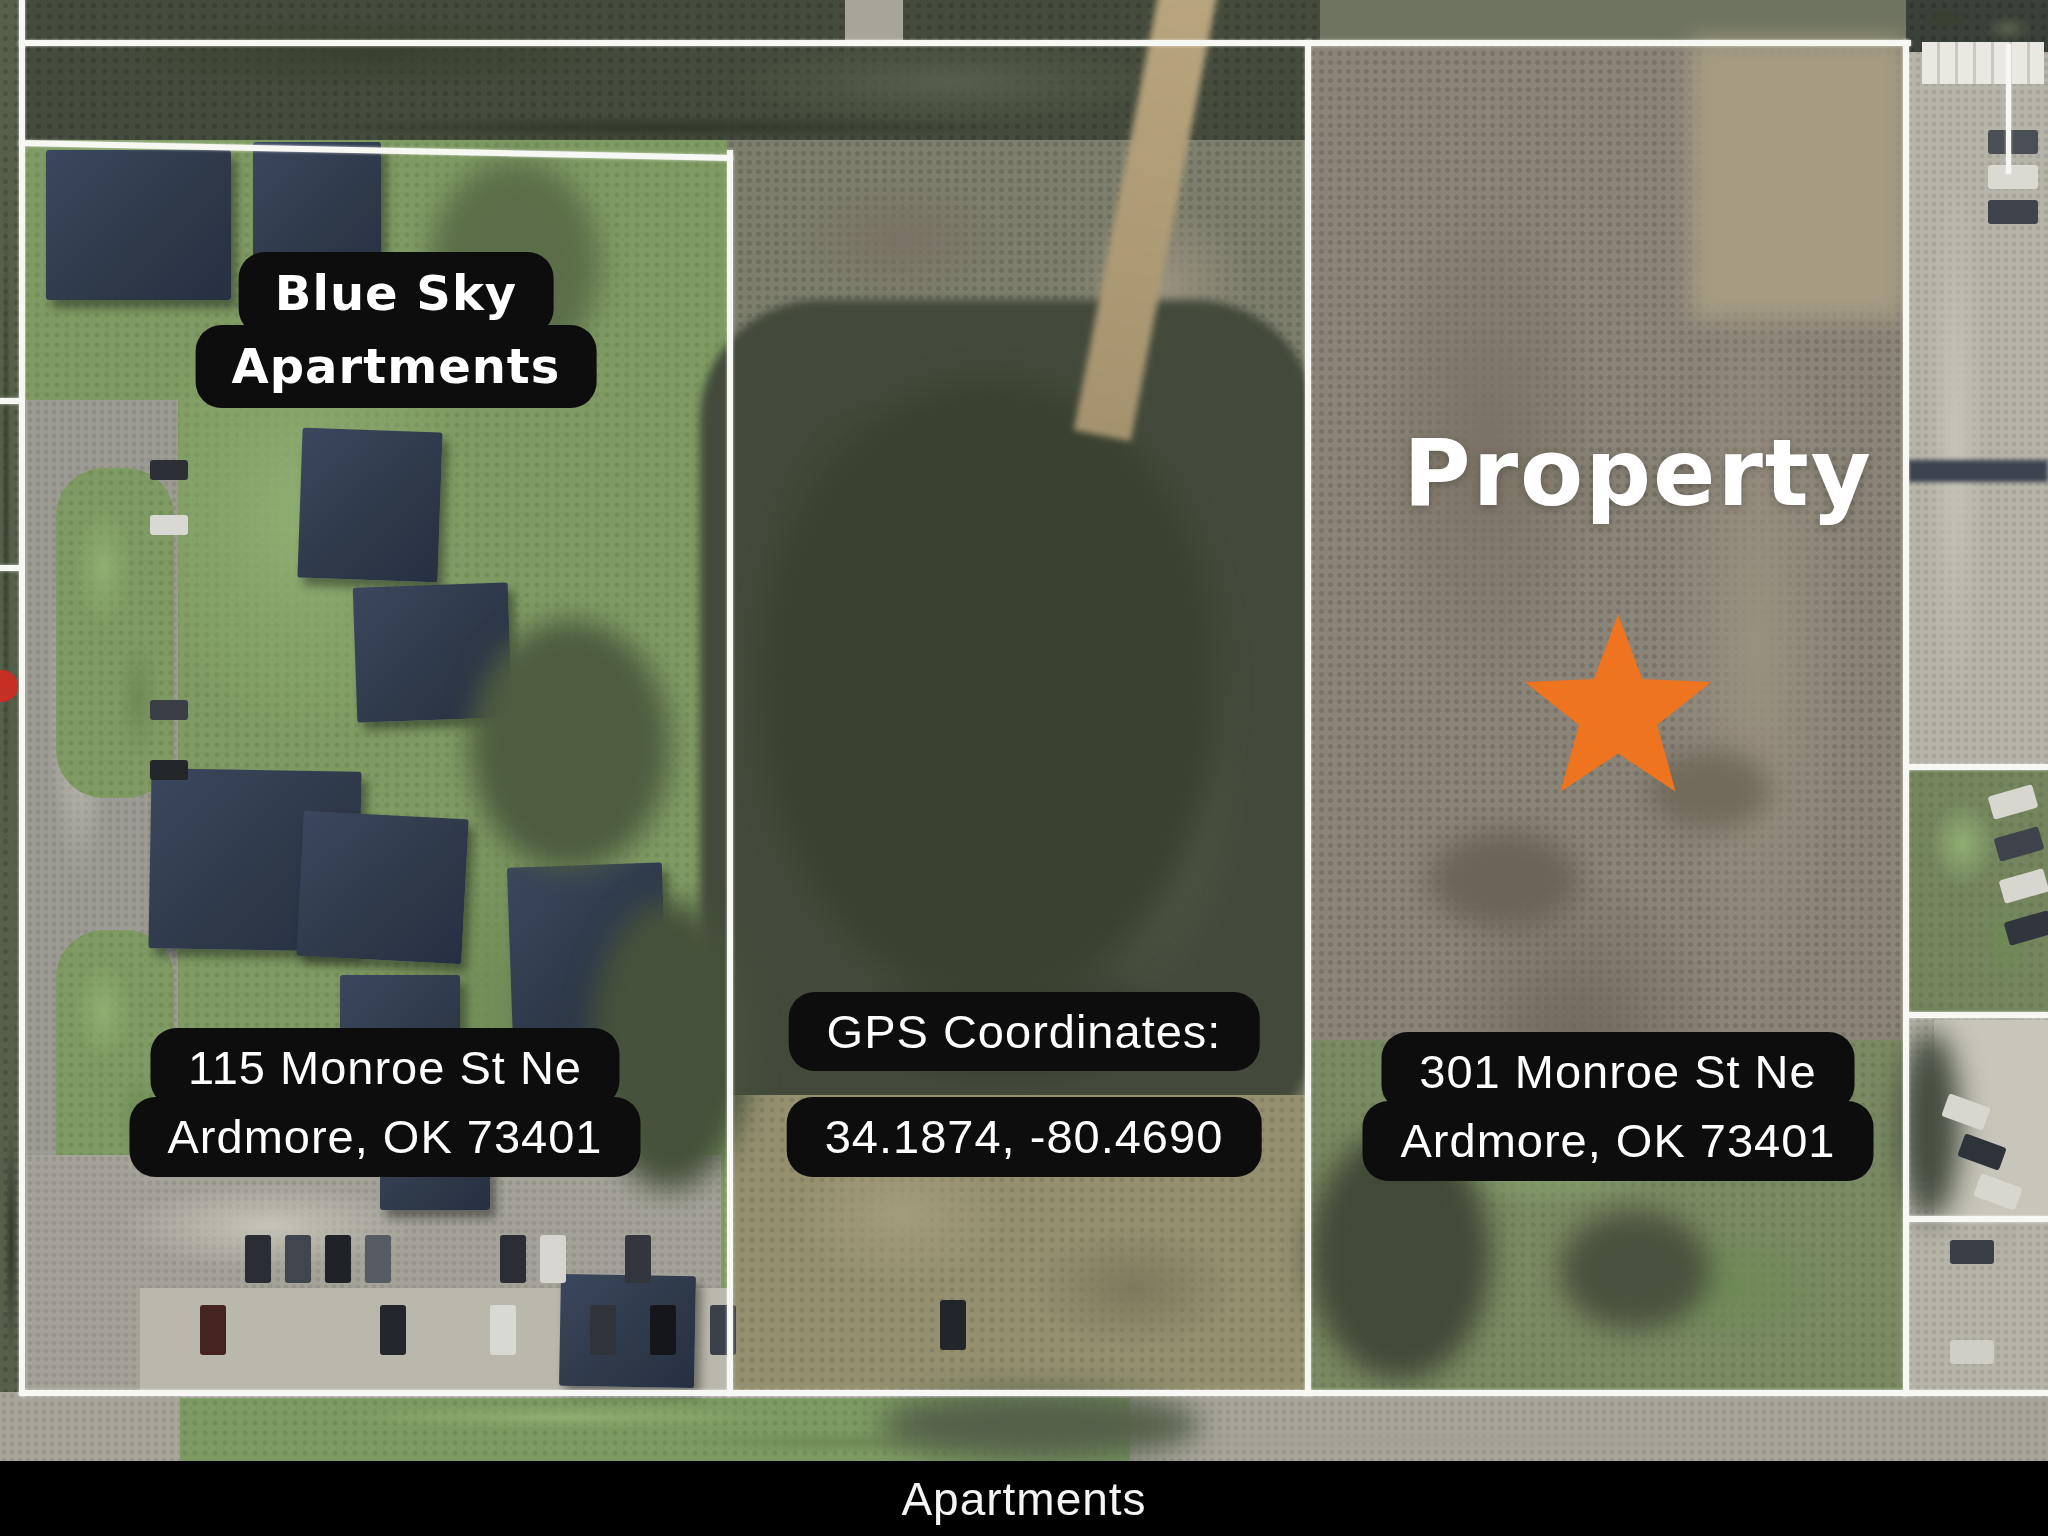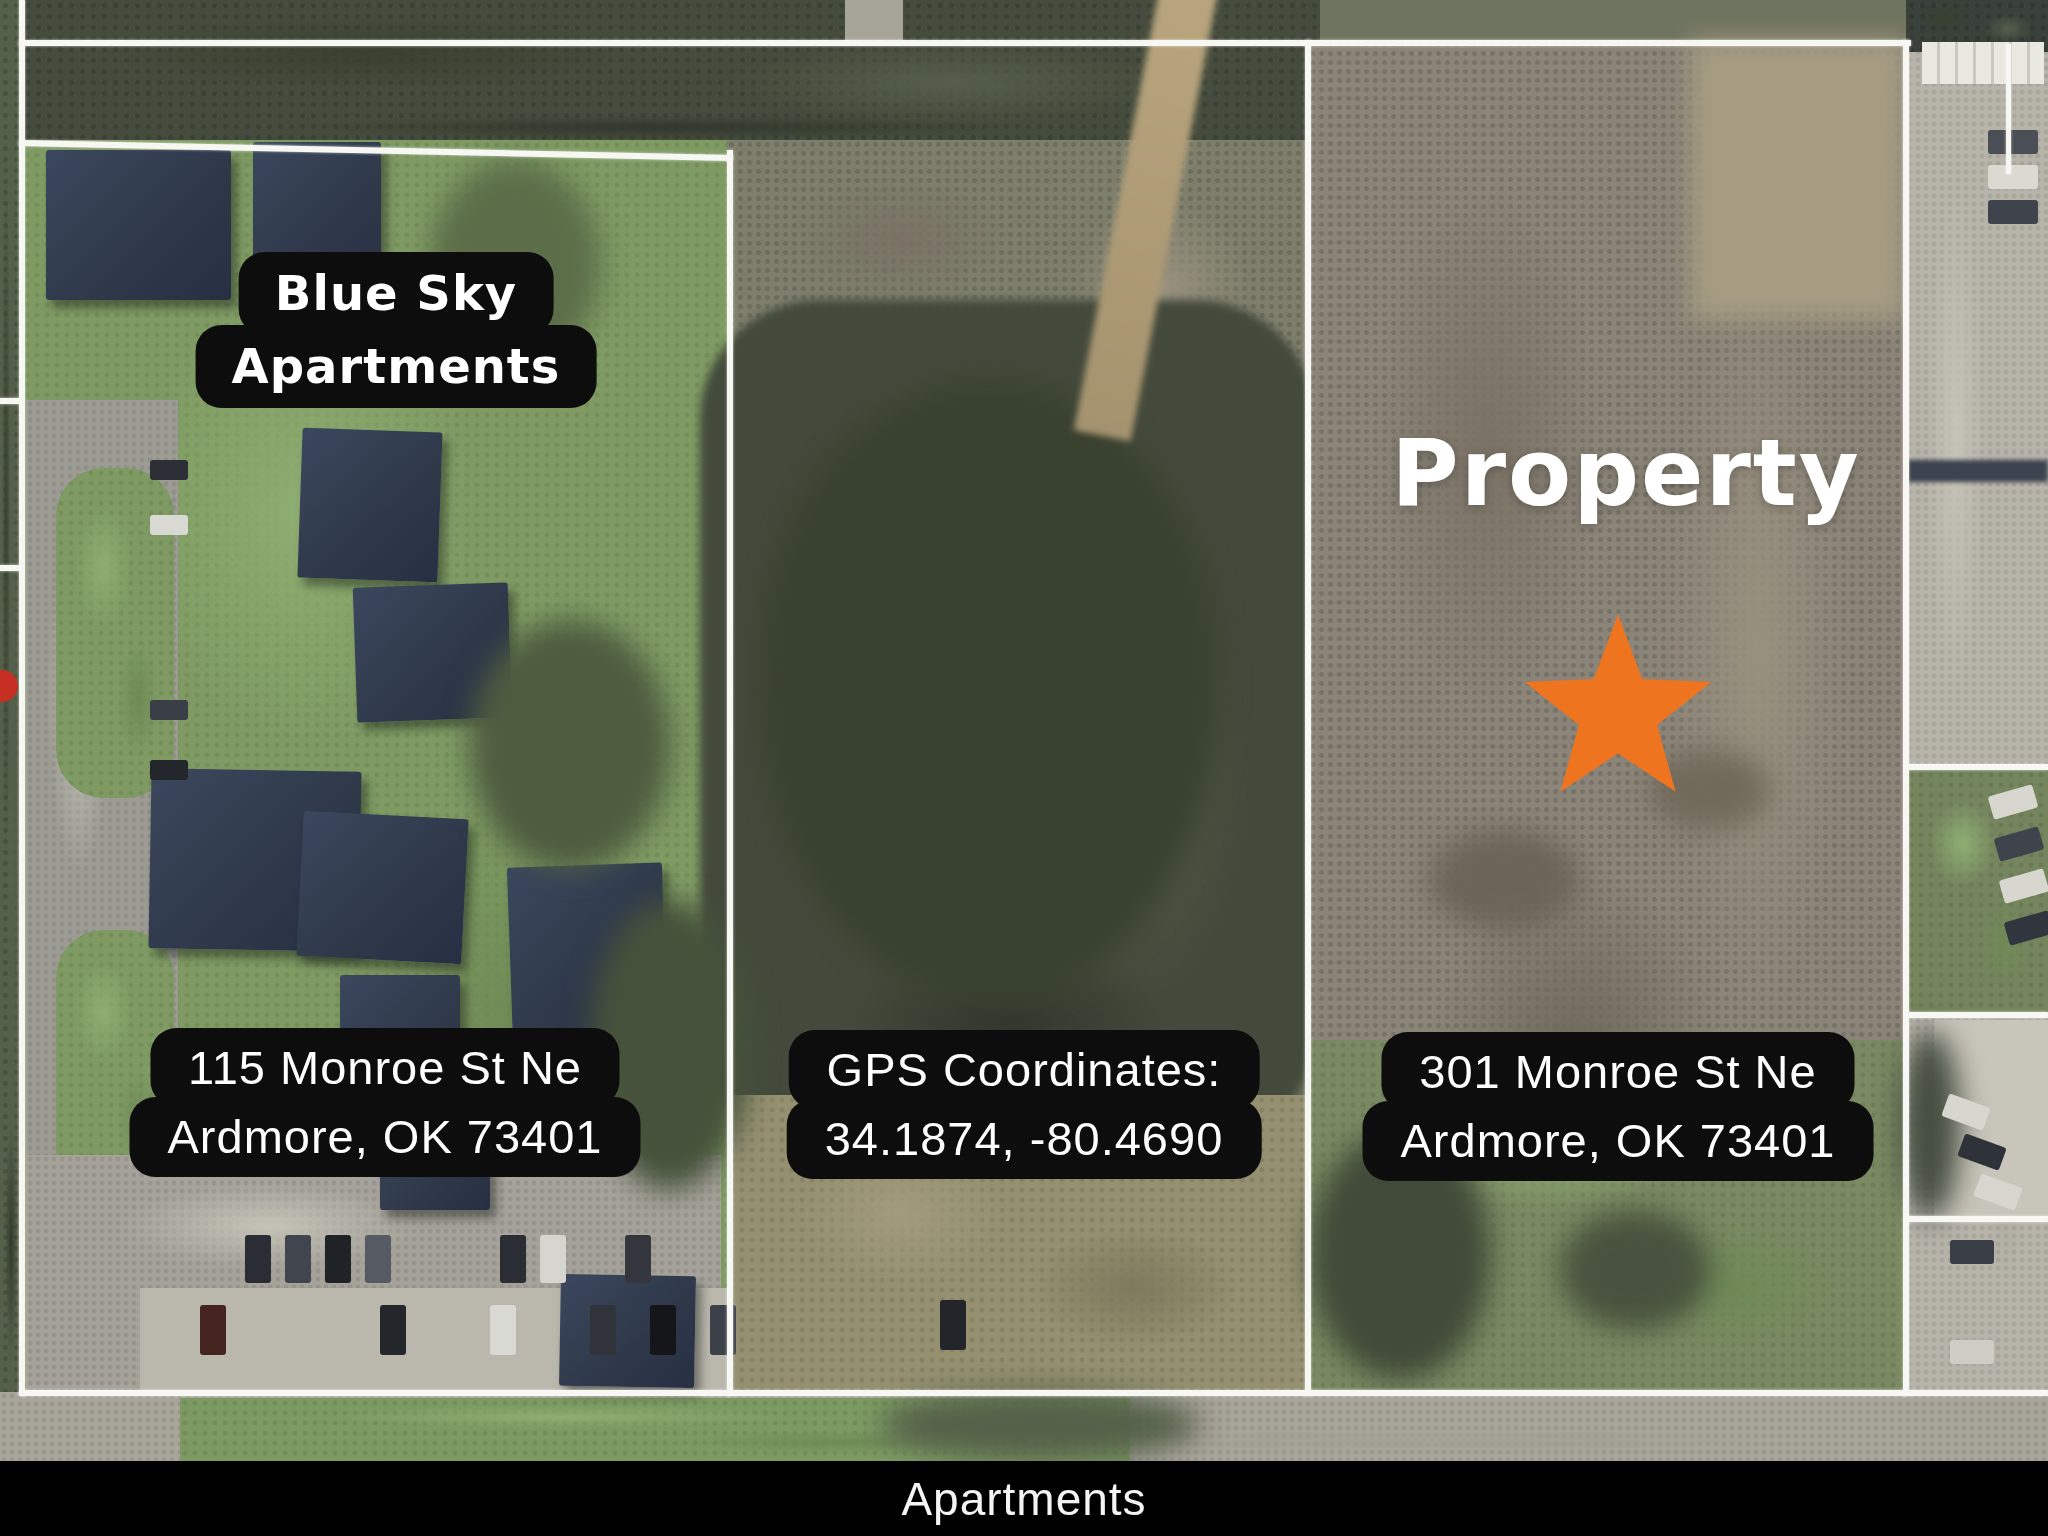--- a/index.html
+++ b/index.html
@@ -38,21 +38,21 @@
   
   .pill-label{position:absolute;display:flex;flex-direction:column;align-items:center;transform:translateX(-50%);}
   .pill{background:#0d0d0d;color:#fff;border-radius:26px;white-space:nowrap;text-align:center;}
   .pill+.pill{margin-top:-10px;}
   .addr .pill{font-family:"Liberation Sans",sans-serif;font-weight:400;font-size:47px;
               letter-spacing:1px;padding:12px 38px;line-height:1.18;}
   .heavy .pill{font-family:"DejaVu Sans",sans-serif;font-weight:bold;font-size:48px;
                letter-spacing:1px;padding:15px 36px;line-height:1.1;}
   .property-title{position:absolute;transform:translateX(-50%);color:#fff;
      font-family:"DejaVu Sans",sans-serif;font-weight:bold;font-size:92px;letter-spacing:2px;
-     text-shadow:0 2px 10px rgba(0,0,0,.25);white-space:nowrap;}
+     text-shadow:0 2px 10px rgba(0,0,0,.25);white-space:nowrap;margin-left:12px;}
   .footer{position:absolute;left:0;top:1461px;width:2048px;height:75px;background:#000;
      display:flex;align-items:center;justify-content:center;cursor:pointer;}
   .footer span{color:#f4f4f4;font-size:46px;letter-spacing:1px;font-weight:400;}
   .reddot{position:absolute;background:#c62f24;border-radius:50%;}
 </style>
 </head>
 <body>
 
 <div class="stage">
   <div class="map">
@@ -170,21 +170,21 @@
       <span class="pill">Apartments</span>
     </div>
 
     <div class="property-title" style="left:1626px;top:420px;">Property</div>
 
     <div class="pill-label addr" style="left:385px;top:1028px;">
       <span class="pill">115 Monroe St Ne</span>
       <span class="pill">Ardmore, OK 73401</span>
     </div>
 
-    <div class="pill-label addr" style="left:1024px;top:1030px;">
+    <div class="pill-label addr" style="left:1024px;top:992px;gap:36px;">
       <span class="pill">GPS Coordinates:</span>
       <span class="pill">34.1874, -80.4690</span>
     </div>
 
     <div class="pill-label addr" style="left:1618px;top:1032px;">
       <span class="pill">301 Monroe St Ne</span>
       <span class="pill">Ardmore, OK 73401</span>
     </div>
   </div>
 

